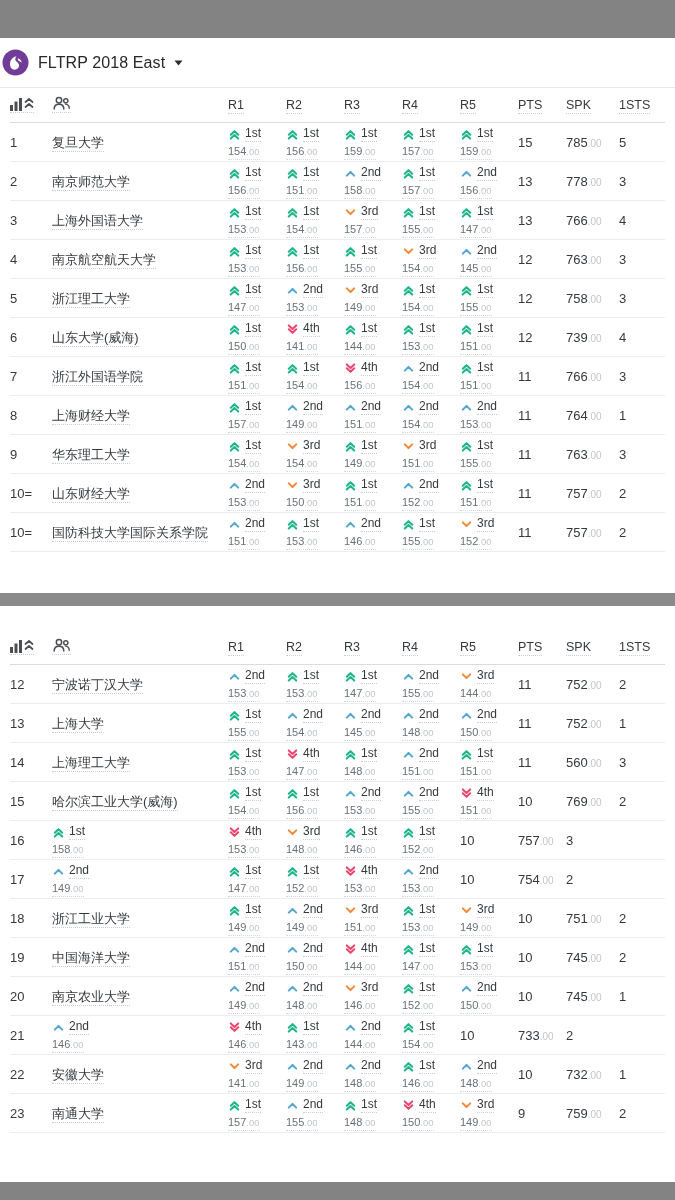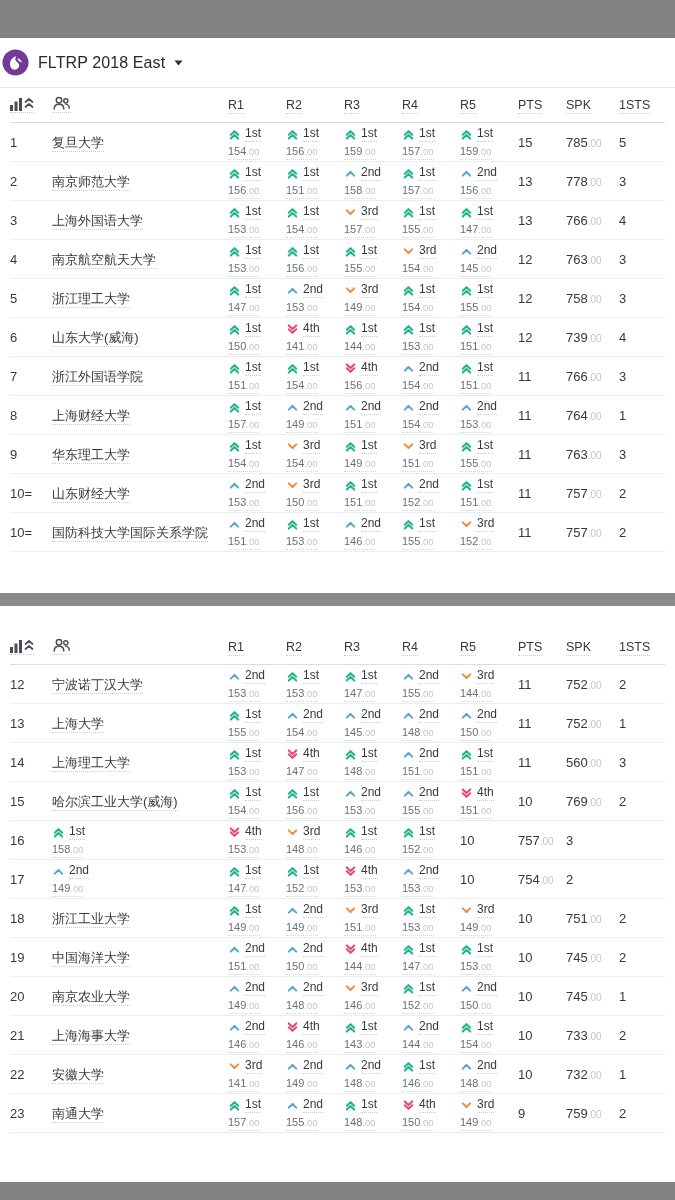--- a/index.html
+++ b/index.html
@@ -1435,21 +1435,20 @@
             <span class="place-label tt">2nd</span>
           </div>
           <div class="score-line"><span class="score-wrap"><span class="score-int">150</span><span class="score-dec">.00</span></span></div>
         </div>
         <div class="cell"><span class="pts-val">10</span></div>
         <div class="cell"><span class="spk-int">745</span><span class="spk-dec">.00</span></div>
         <div class="cell"><span class="firsts-val">1</span></div>
       </div>
       <div class="row">
         <div class="cell"><span class="rank-val">21</span></div>
-        <div class="cell"><span class="team-name tt">上海海事大学</span></div>
         <div class="cell round">
           <div class="place-line">
             <span class="place-icon" style="color: rgb(85, 167, 206);">
               <svg viewBox="0 0 14 14" fill="none" stroke="currentColor" stroke-width="2.2" stroke-linecap="round" stroke-linejoin="round">
                 <path d="M3 9.3 L7 5.3 L11 9.3"></path>
               </svg>
             </span>
             <span class="place-label tt">2nd</span>
           </div>
           <div class="score-line"><span class="score-wrap"><span class="score-int">146</span><span class="score-dec">.00</span></span></div>

